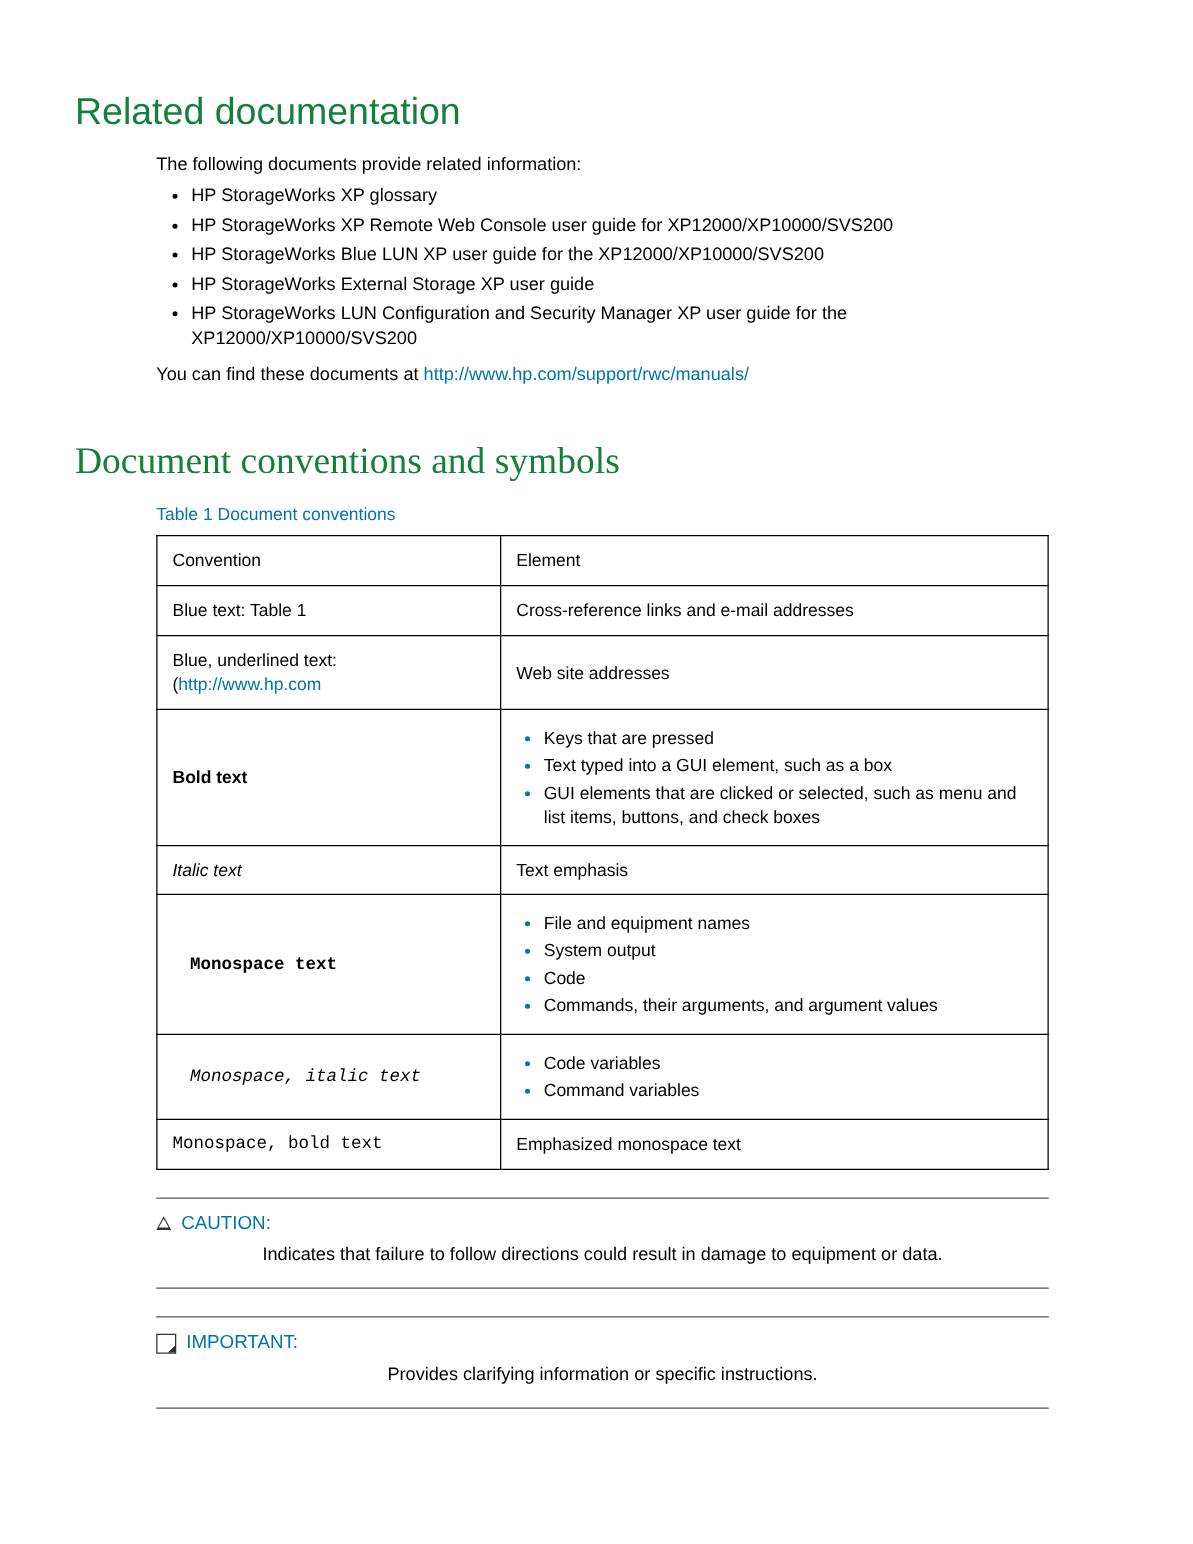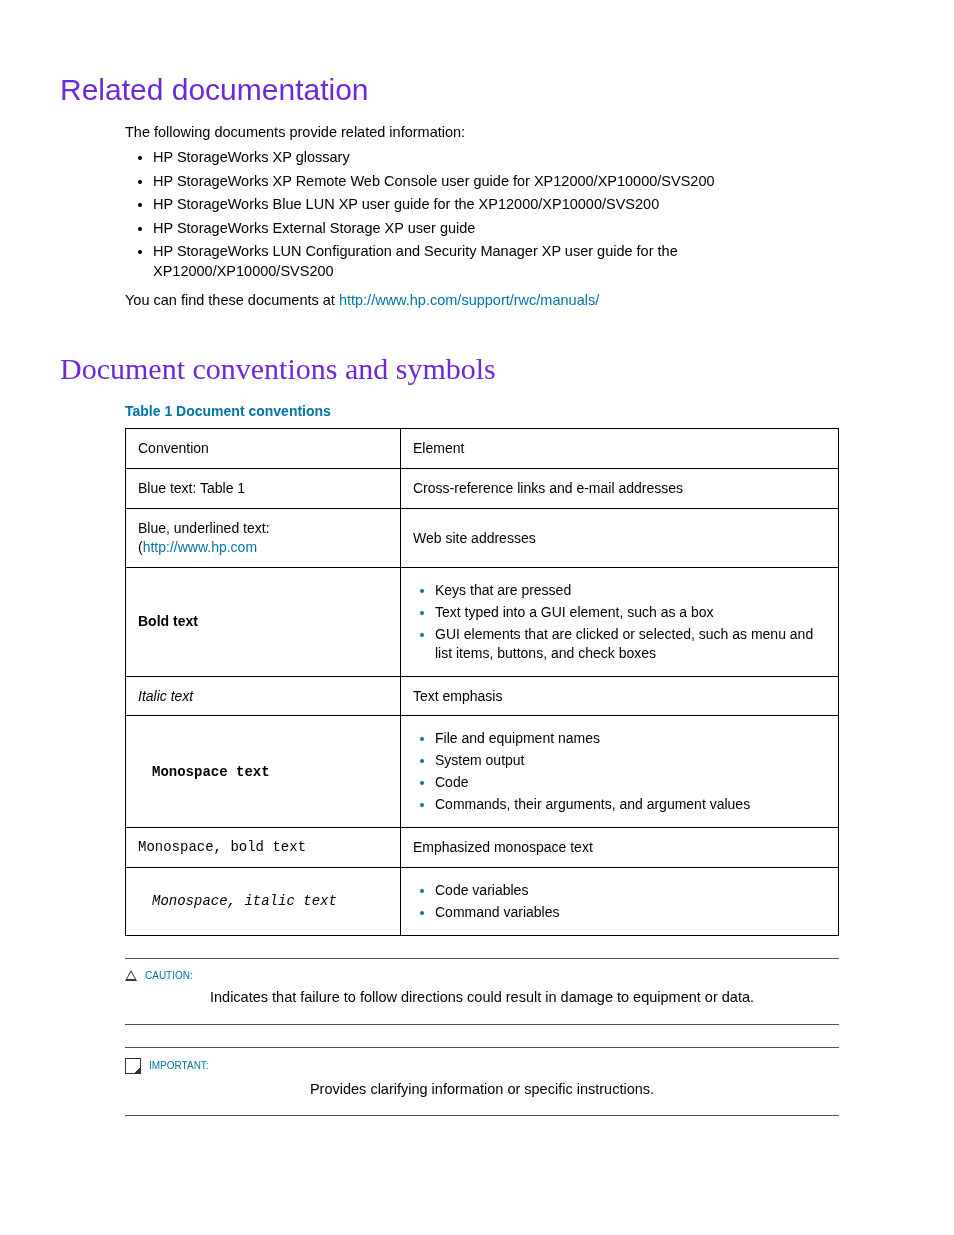--- a/index.html
+++ b/index.html
@@ -9,40 +9,40 @@
     margin: 0;
     padding: 70px 115px 40px 60px;
     width: 954px;
     box-sizing: border-box;
     line-height: 1.35;
   }
   h1 {
     font-family: Arial, Helvetica, sans-serif;
     font-weight: 300;
     font-size: 30px;
-    color: #6d28d9;
+    color: #15803d;
     margin: 0 0 12px 0;
   }
   .indent {
     margin-left: 65px;
   }
   p { margin: 6px 0; }
   ul.doc-list {
     margin: 6px 0 10px 0;
     padding-left: 28px;
   }
   ul.doc-list li {
     margin: 4px 0;
   }
   a.link {
     color: #0073a8;
   }
   .table-caption {
     color: #0073a8;
-    font-weight: bold;
+    font-weight: normal;
     font-size: 14px;
     margin: 10px 0 8px 0;
   }
   table.conv {
     border-collapse: collapse;
     width: 100%;
     border: 1.5px solid #000;
   }
   table.conv td {
     border: 1px solid #000;
@@ -61,21 +61,21 @@
   ul.cell-list li::marker { color: #0073a8; }
   .mono { font-family: "Courier New", monospace; padding-left: 14px; }
   .admon {
     margin: 22px 0 0 65px;
     border-top: 1px solid #555;
     border-bottom: 1px solid #555;
     padding: 10px 0 16px 0;
   }
   .admon-head {
     color: #0073a8;
-    font-size: 10px;
+    font-size: 15px;
     margin: 0 0 6px 0;
     display: flex;
     align-items: center;
     gap: 8px;
   }
   .admon-body { margin: 0; text-align: center; }
   .tri-icon {
     width: 0; height: 0;
     border-left: 6px solid transparent;
     border-right: 6px solid transparent;
@@ -155,31 +155,31 @@
       <td>
         <ul class="cell-list">
           <li>File and equipment names</li>
           <li>System output</li>
           <li>Code</li>
           <li>Commands, their arguments, and argument values</li>
         </ul>
       </td>
     </tr>
     <tr>
-      <td class="mono">Monospace, bold text</td>
-      <td>Emphasized monospace text</td>
-    </tr>
-    <tr>
       <td><i class="mono">Monospace, italic text</i></td>
       <td>
         <ul class="cell-list">
           <li>Code variables</li>
           <li>Command variables</li>
         </ul>
       </td>
+    </tr>
+    <tr>
+      <td class="mono">Monospace, bold text</td>
+      <td>Emphasized monospace text</td>
     </tr>
   </tbody>
     </table>
 </div>
 
 <div class="admon">
   <div class="admon-head">
     <span class="tri-icon"></span>
     <span>CAUTION:</span>
   </div>

